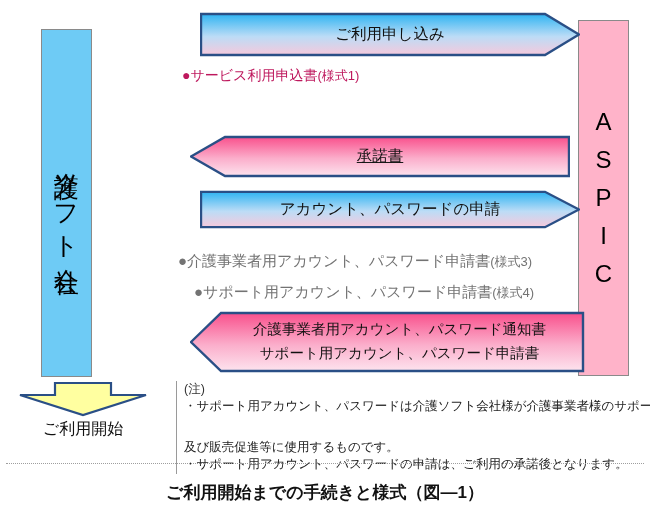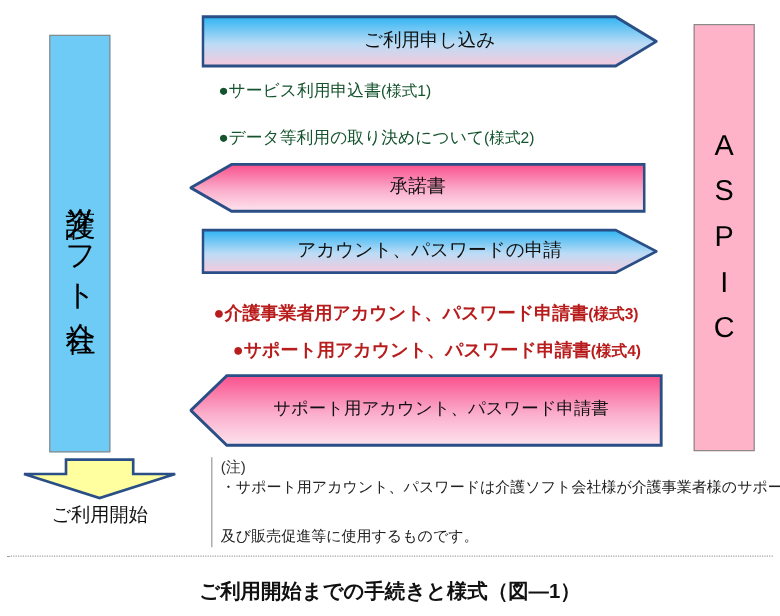--- a/index.html
+++ b/index.html
@@ -70,60 +70,61 @@
   }
 
   
   .arrow {
     position: absolute;
     box-sizing: border-box;
     display: flex;
     align-items: center;
     justify-content: center;
     text-align: center;
+    margin-left: 32px;
   }
   .arrow .arrow-svg {
     position: absolute;
     left: 0; top: 0;
     width: 100%;
     height: 100%;
     display: block;
   }
   .arrow .arrow-text {
     position: relative;
     z-index: 2;
     font-size: 15.5px;
     color: #111;
     line-height: 1.45;
     padding: 0 6px;
     white-space: nowrap;
   }
 
   .arrow-right-1 { left: 168px; top: 12px;  width: 380px; height: 45px; }
-  .arrow-left-1  { left: 158px; top: 135px; width: 380px; height: 43px; }
+  .arrow-left-1  { left: 158px; top: 135px; width: 380px; height: 43px; text-decoration: underline; }
   .arrow-right-2 { left: 168px; top: 190px; width: 380px; height: 39px; }
   .arrow-left-2  { left: 158px; top: 311px; width: 395px; height: 62px; }
 
   .arrow-left-2 .arrow-text {
     font-size: 14.5px;
     line-height: 1.65;
     transform: translateX(12px);
   }
 
   
   .bullet {
     position: absolute;
     font-size: 14px;
-    color: #14532d;
+    color: #be185d;
     white-space: nowrap;
   }
   .bullet.strong {
-    font-weight: bold;
+    font-weight: normal;
     font-size: 15px;
-    color: #b91c1c;
+    color: #737373;
   }
   .bullet .note-suffix {
     font-size: 13px;
     font-weight: inherit;
   }
 
   .bullet-1 { left: 182px; top: 67px;  }
   .bullet-2 { left: 182px; top: 106px; }
   .bullet-3 { left: 178px; top: 252px; }
   .bullet-4 { left: 178px; top: 283px; margin-left: 16px; }
@@ -220,23 +221,20 @@
       </defs>
       <polygon points="1,2 345,2 379,22.5 345,43 1,43" fill="url(#gradBlue1)" stroke="#2a4f86" stroke-width="2.4"></polygon>
     </svg>
     <div class="arrow-text">ご利用申し込み</div>
   </div>
 
   <div class="bullet bullet-1">
     <span>●サービス利用申込書</span><span class="note-suffix">(様式1)</span>
   </div>
 
-  <div class="bullet bullet-2">
-    <span>●データ等利用の取り決めについて</span><span class="note-suffix">(様式2)</span>
-  </div>
 
   <div class="arrow arrow-left-1">
     <svg class="arrow-svg" viewBox="0 0 380 43" preserveAspectRatio="none">
       <defs>
         <linearGradient id="gradPink1" x1="0" y1="0" x2="0" y2="1">
           <stop offset="0%" stop-color="#f9508c"></stop>
           <stop offset="55%" stop-color="#fbaecb"></stop>
           <stop offset="100%" stop-color="#fde3ee"></stop>
         </linearGradient>
       </defs>
@@ -272,34 +270,36 @@
       <defs>
         <linearGradient id="gradPink2" x1="0" y1="0" x2="0" y2="1">
           <stop offset="0%" stop-color="#f9508c"></stop>
           <stop offset="55%" stop-color="#fbaecb"></stop>
           <stop offset="100%" stop-color="#fde3ee"></stop>
         </linearGradient>
       </defs>
       <polygon points="1,31 31,2 393,2 393,60 31,60" fill="url(#gradPink2)" stroke="#2a4f86" stroke-width="2.4"></polygon>
     </svg>
     <div class="arrow-text">
+      <div>介護事業者用アカウント、パスワード通知書</div>
       <div>サポート用アカウント、パスワード申請書</div>
     </div>
   </div>
 
   <div class="start-arrow">
     <svg viewBox="0 0 130 36" preserveAspectRatio="none">
       <polygon points="37,2 93,2 93,14 128,14 65,34 2,14 37,14" fill="#ffffa0" stroke="#2a4f86" stroke-width="2.2" stroke-linejoin="miter"></polygon>
     </svg>
   </div>
   <div class="start-label">ご利用開始</div>
 
   <div class="note-block">
     <div class="note-title">(注)</div>
     <div class="note-line">・サポート用アカウント、パスワードは介護ソフト会社様が介護事業者様のサポート</div>
     <div class="note-line indented">及び販売促進等に使用するものです。</div>
+    <div class="note-line">・サポート用アカウント、パスワードの申請は、ご利用の承諾後となります。</div>
   </div>
 
   <div class="divider"></div>
 
   <div class="caption">ご利用開始までの手続きと様式（図―1）</div>
 
 </div>
 
 </body></html>

